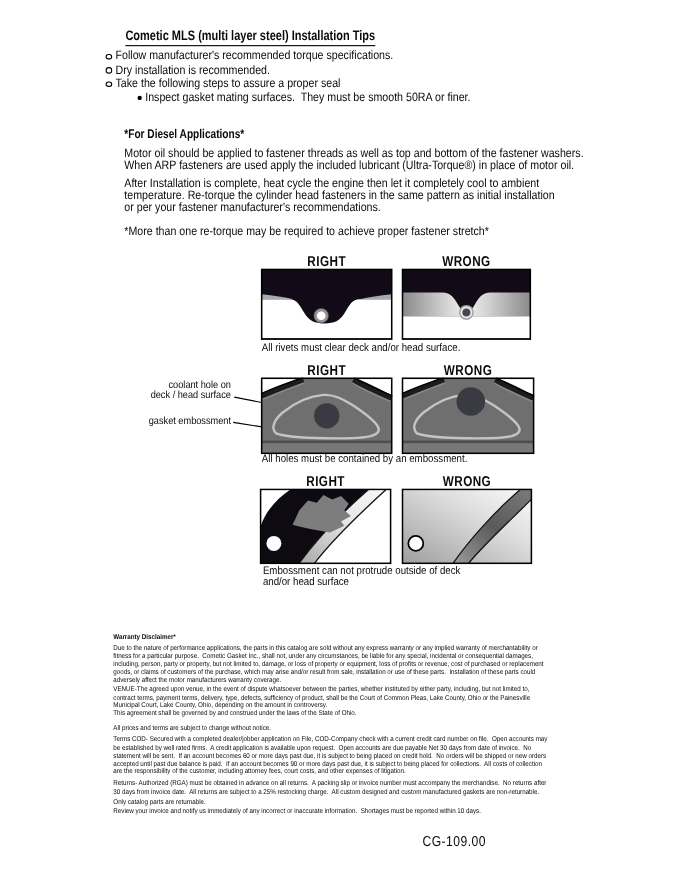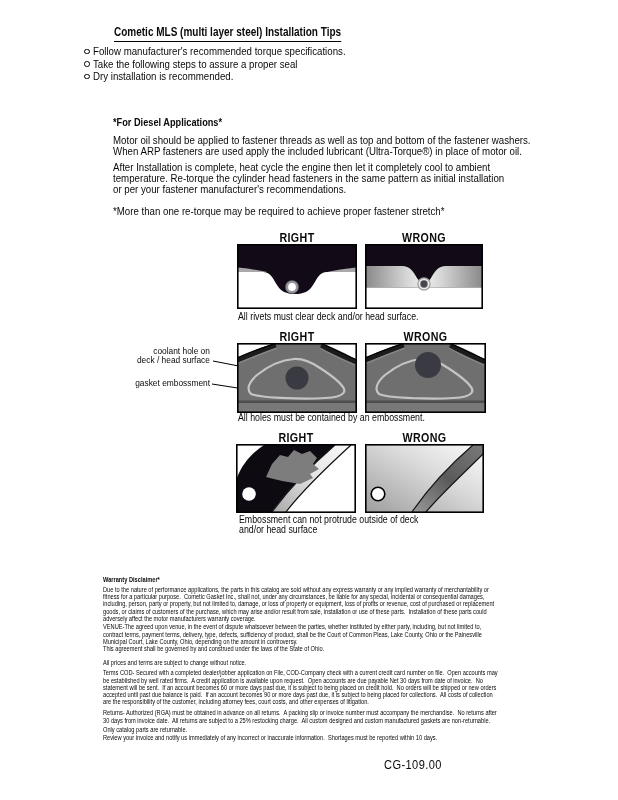--- a/index.html
+++ b/index.html
@@ -7,21 +7,21 @@
          font-family:"Liberation Sans", sans-serif; color:var(--text,#0a0a0a); overflow:hidden; }
   .abs { position:absolute; }
   .t { position:absolute; white-space:pre; }
   .cond  { transform:scaleX(0.88); transform-origin:0 0; }
   .condb { transform:scaleX(0.80); transform-origin:0 0; }
   .condc { transform:scaleX(0.82); transform-origin:50% 0; }
 
   .title { left:114px; top:25px; font-size:12.5px; font-weight:bold; }
   .title span { display:inline-block; border-bottom:1.5px solid #000; padding-bottom:2px; }
 
-  .tips { left:84px; top:45px; font-size:11px; line-height:12.5px; }
+  .tips { left:96px; top:45px; font-size:11px; line-height:12.5px; }
   .brow { display:flex; align-items:flex-start; height:12.5px; }
   .ob { flex:none; width:3.5px; height:3.5px; border:1px solid #000; border-radius:50%; margin:3.5px 3px 0 0; }
   .fb { flex:none; width:4px; height:4px; background:#000; border-radius:50%; margin:4px 3px 0 29px; }
   .brow .cond { display:inline-block; white-space:pre; }
 
   .h2 { left:113px; top:116px; font-size:11.5px; font-weight:bold; }
   .para { font-size:11px; line-height:11px; }
   .p1 { left:113px; top:134.5px; }
   .p2 { left:113px; top:162px; }
   .note { left:113px; top:204.5px; font-size:11px; }
@@ -53,25 +53,29 @@
 
 <div class="t title condb"><span>Cometic MLS (multi layer steel) Installation Tips</span></div>
 
 <div class="abs tips">
   <div class="brow">
       <span class="ob"></span>
       <span class="cond">Follow manufacturer's recommended torque specifications.</span>
     </div>
   <div class="brow">
       <span class="ob"></span>
+      <span class="cond">Dry installation is recommended.</span>
+    </div>
+  <div class="brow">
+      <span class="ob"></span>
       <span class="cond">Take the following steps to assure a proper seal</span>
     </div>
   <div class="brow">
-      <span class="ob"></span>
-      <span class="cond">Dry installation is recommended.</span>
+      <span class="fb"></span>
+      <span class="cond">Inspect gasket mating surfaces.  They must be smooth 50RA or finer.</span>
     </div>
 </div>
 
 <div class="t h2 condb">*For Diesel Applications*</div>
 <div class="t para p1 cond">Motor oil should be applied to fastener threads as well as top and bottom of the fastener washers.
 When ARP fasteners are used apply the included lubricant (Ultra-Torque®) in place of motor oil.</div>
 <div class="t para p2 cond">After Installation is complete, heat cycle the engine then let it completely cool to ambient
 temperature. Re-torque the cylinder head fasteners in the same pattern as initial installation
 or per your fastener manufacturer's recommendations.</div>
 <div class="t note cond">*More than one re-torque may be required to achieve proper fastener stretch*</div>

